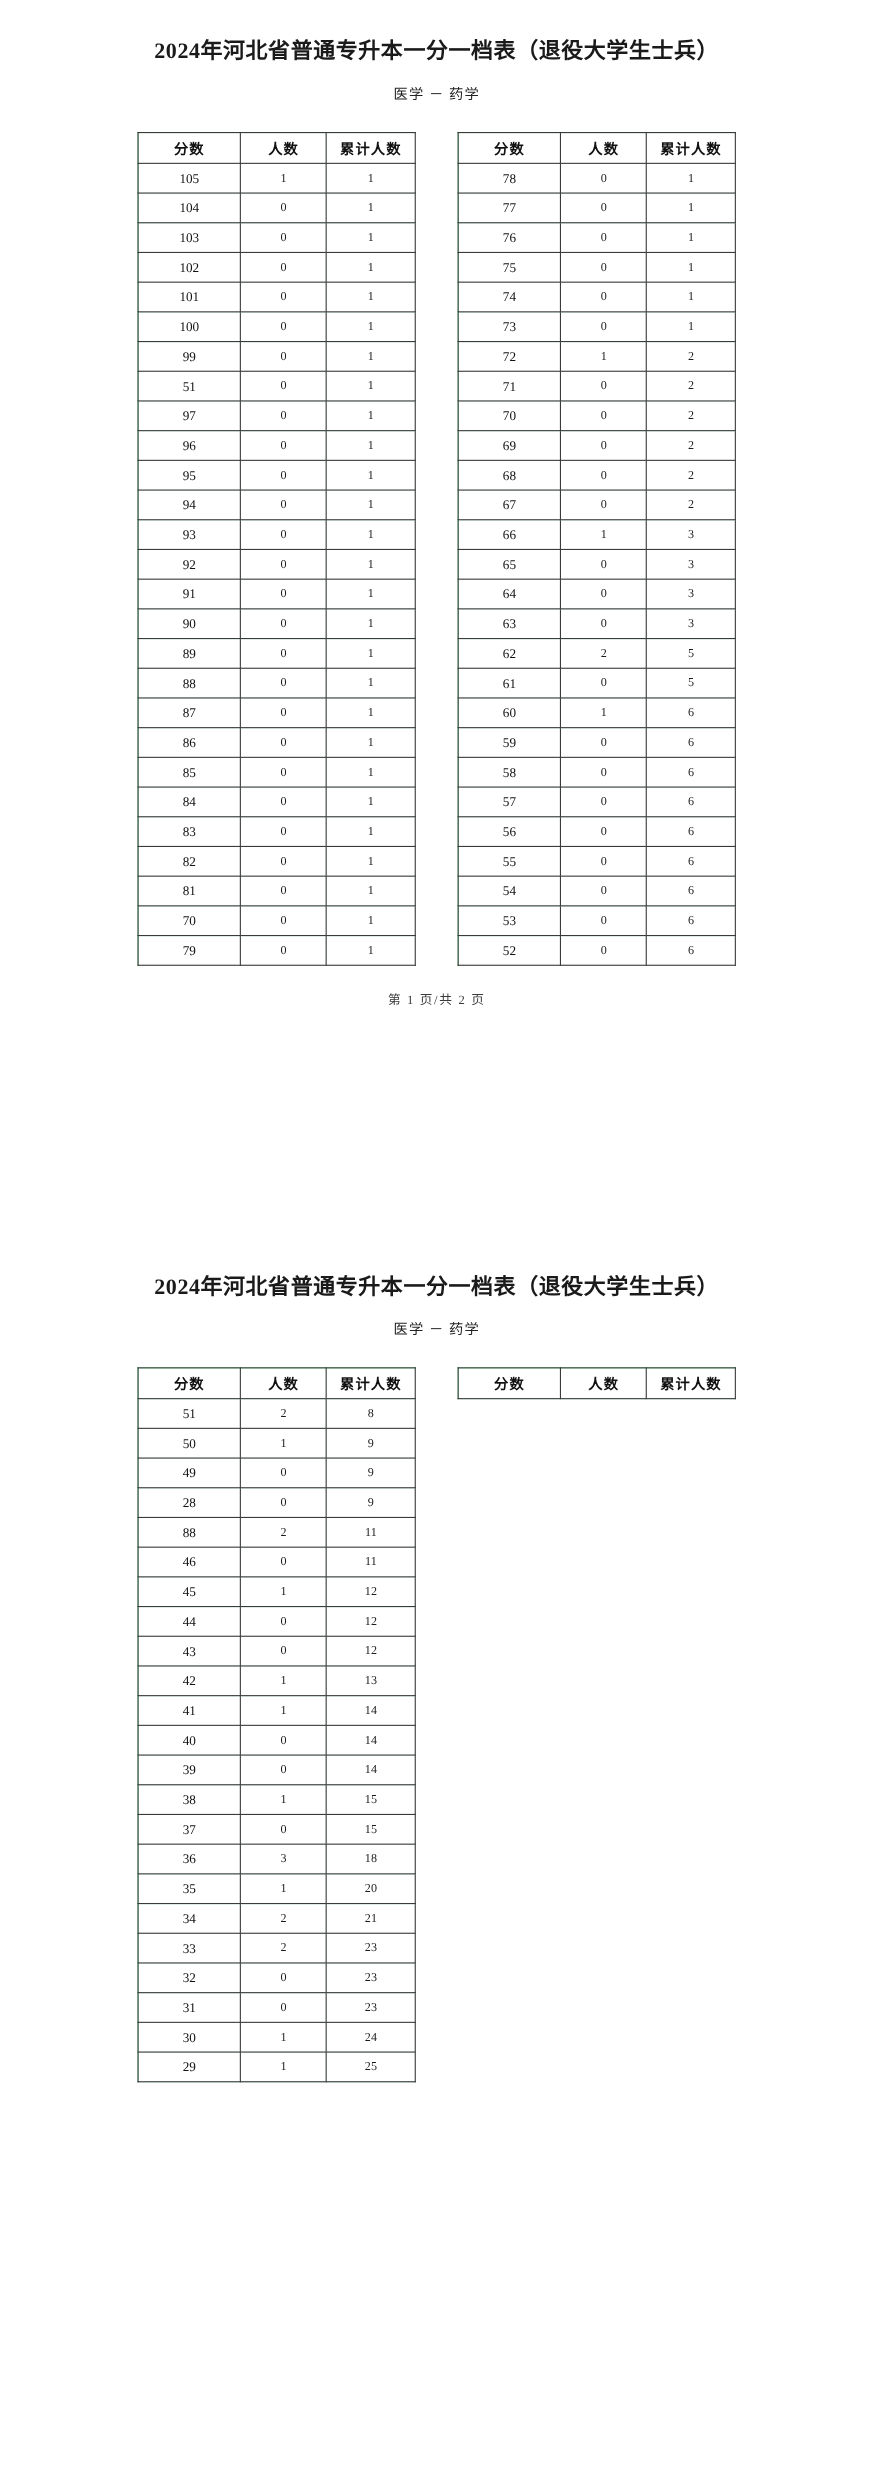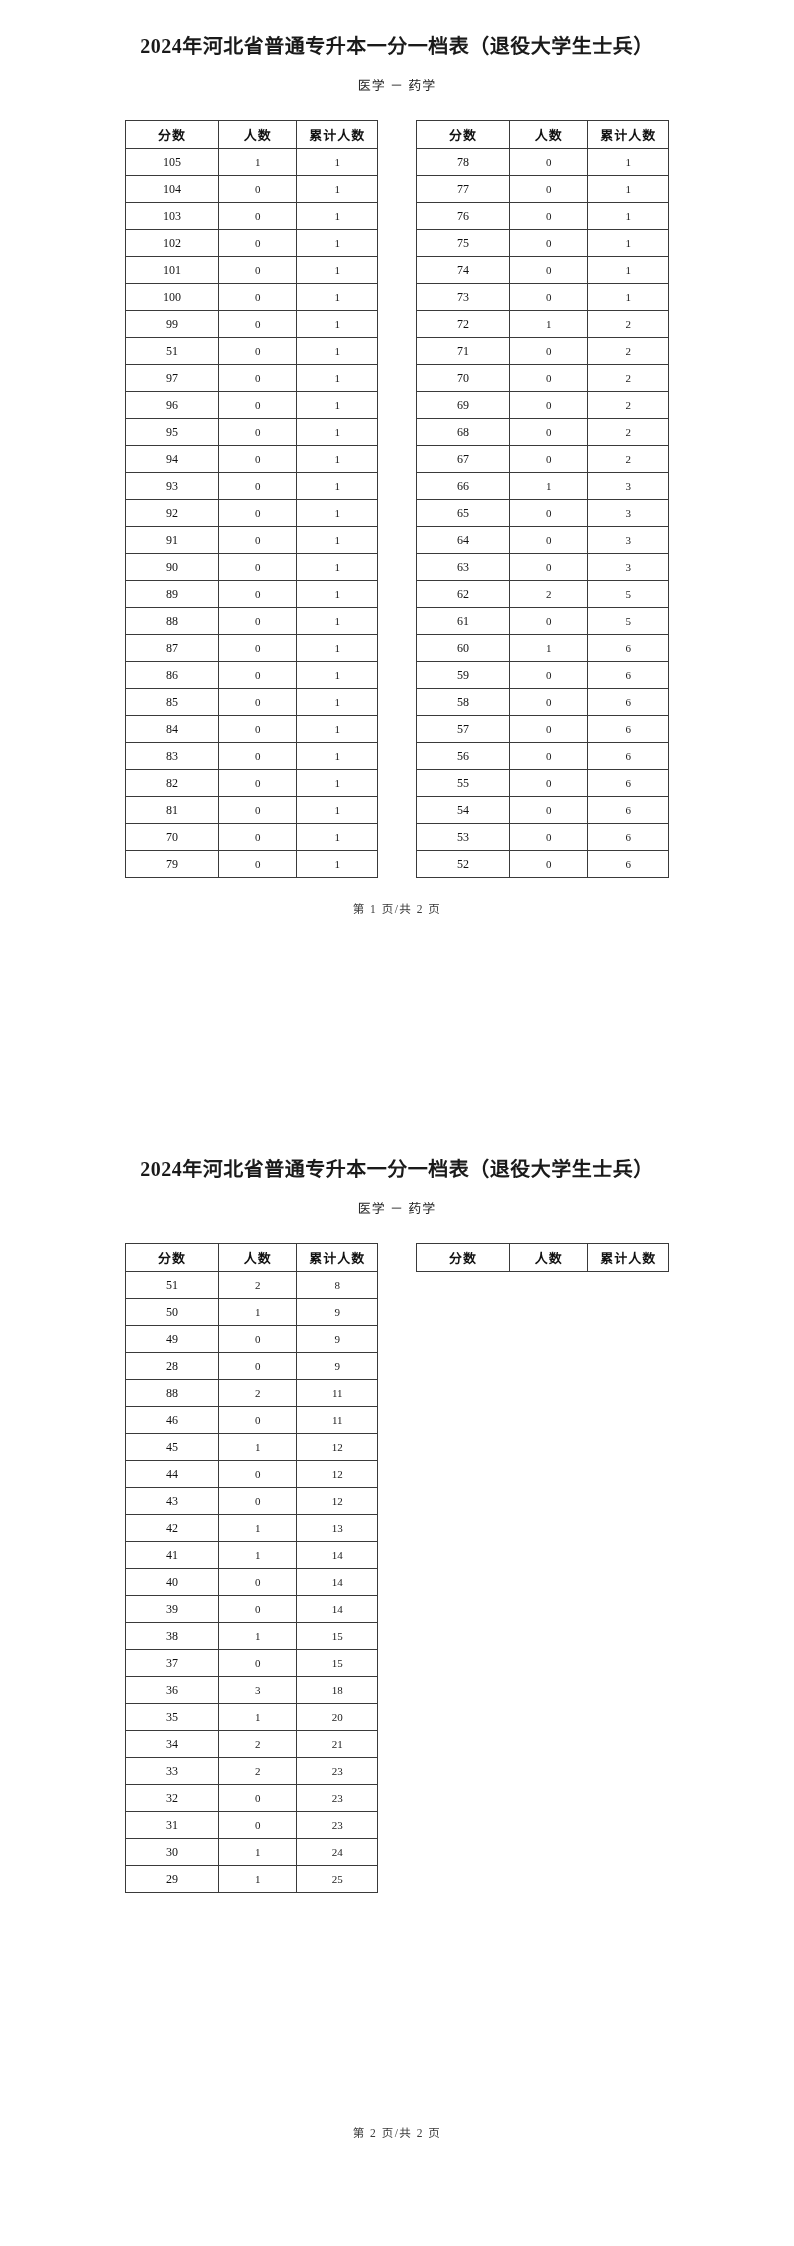--- a/index.html
+++ b/index.html
@@ -567,14 +567,13 @@
         <tr>
           <th>分数</th>
           <th>人数</th>
           <th>累计人数</th>
         </tr>
       </thead>
       <tbody></tbody>
     </table>
   </div>
 
-  <div class="page-footer">第 2 页/共 2 页</div>
 </div>
 
 </body></html>

